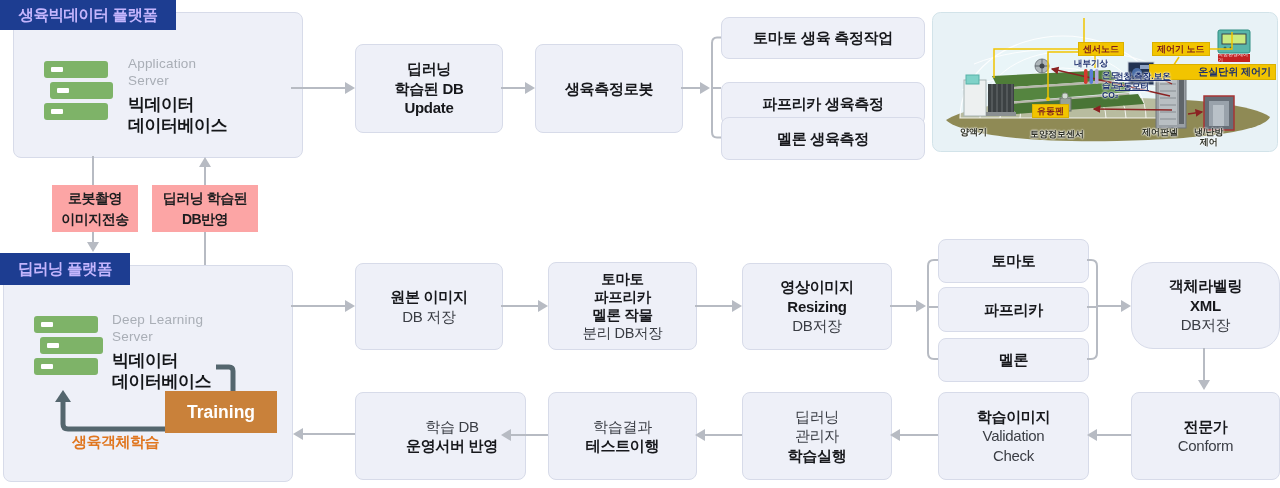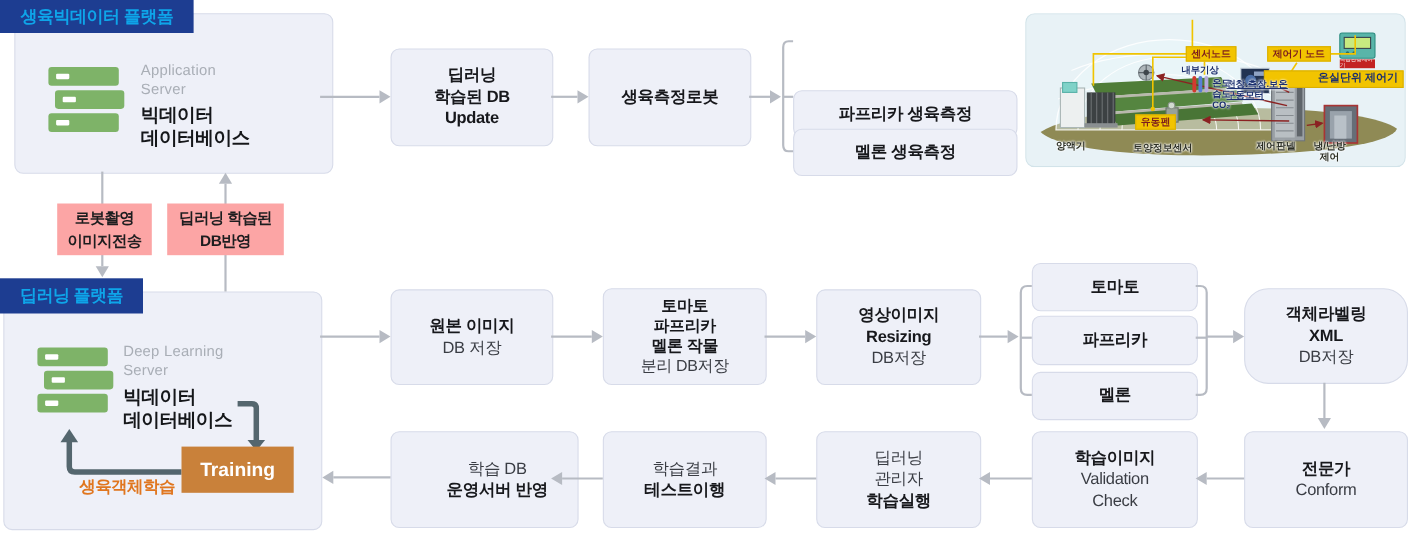--- a/index.html
+++ b/index.html
@@ -1,19 +1,19 @@
 <!DOCTYPE html>
 <html><head>
 <meta charset="utf-8">
 <style>
   html,body{margin:0;padding:0;background:#fff;}
   body{font-family:"Liberation Sans","DejaVu Sans",sans-serif;}
   .stage{position:relative;width:1280px;height:488px;background:#fff;overflow:hidden;}
   svg.connectors{position:absolute;left:0;top:0;z-index:3;pointer-events:none;}
-  .badge{position:absolute;background:#1d3d91;color:#0ea5e9;font-weight:700;font-size:15.5px;
+  .badge{position:absolute;background:#1d3d91;color:#c4b5fd;font-weight:700;font-size:15.5px;
          display:flex;align-items:center;justify-content:center;z-index:5;letter-spacing:-0.5px;}
   .pbox{position:absolute;background:#eef0f8;border:1px solid #d7dbe9;border-radius:8px;z-index:2;}
   .fbox,.sbox{position:absolute;background:#eef0f8;border:1px solid #d7dbe9;border-radius:8px;z-index:2;
          display:flex;flex-direction:column;align-items:center;justify-content:center;
          text-align:center;font-size:15px;line-height:1.3;}
   .strong{font-weight:700;color:#17181c;white-space:pre-line;letter-spacing:-0.3px;}
   .plain{font-weight:400;color:#3a3d44;white-space:pre-line;letter-spacing:-0.3px;}
   .glabel{position:absolute;background:#fca5a5;color:#1d1d1f;font-weight:700;font-size:14px;
          text-align:center;display:flex;align-items:center;justify-content:center;
          white-space:pre-line;line-height:1.45;z-index:4;letter-spacing:-0.5px;}
@@ -116,20 +116,23 @@
 DB반영</div>
 
   <div class="fbox" style="left:355px;top:44px;width:146px;height:87px;">
     <span class="strong">딥러닝
 학습된 DB
 Update</span>
   </div>
   <div class="fbox" style="left:535px;top:44px;width:146px;height:87px;">
     <span class="strong">생육측정로봇</span>
   </div>
+  <div class="sbox" style="left:721px;top:17px;width:202px;height:40px;">
+    <span class="strong">토마토 생육 측정작업</span>
+  </div>
   <div class="sbox" style="left:721px;top:82px;width:202px;height:41px;">
     <span class="strong">파프리카 생육측정</span>
   </div>
   <div class="sbox" style="left:721px;top:117px;width:202px;height:41px;">
     <span class="strong">멜론 생육측정</span>
   </div>
 
   <div class="gh-panel">
     <svg width="346" height="140" viewBox="0 0 346 140">
       <rect x="0.5" y="0.5" width="345" height="139" rx="8" fill="#e8f2f6" stroke="#d2e3e9"></rect>
@@ -253,21 +256,21 @@
         <i></i>
         <i></i>
       </div>
     <div style="position:absolute;left:108px;top:46px;">
       <div class="stype">Deep Learning
 Server</div>
       <div class="sname">빅데이터
 데이터베이스</div>
     </div>
   </div>
-  <div class="training" style="left:165px;top:406px;width:102px;height:42px;">Training</div>
+  <div class="training" style="left:165px;top:391px;width:112px;height:42px;">Training</div>
   <div class="caption-orange" style="left:72px;top:433px;">생육객체학습</div>
 
   <div class="fbox" style="left:355px;top:263px;width:146px;height:85px;">
     <span class="strong">원본 이미지</span>
     <span class="plain">DB 저장</span>
   </div>
   <div class="fbox" style="left:548px;top:262px;width:147px;height:86px;font-size:14.5px;line-height:1.25;">
     <span class="strong">토마토
 파프리카
 멜론 작물</span>

